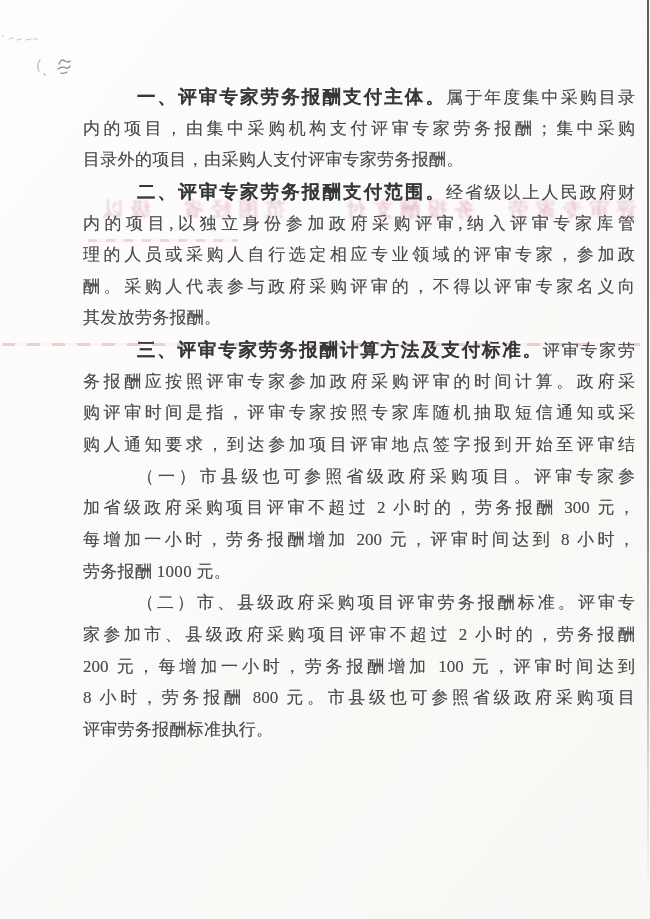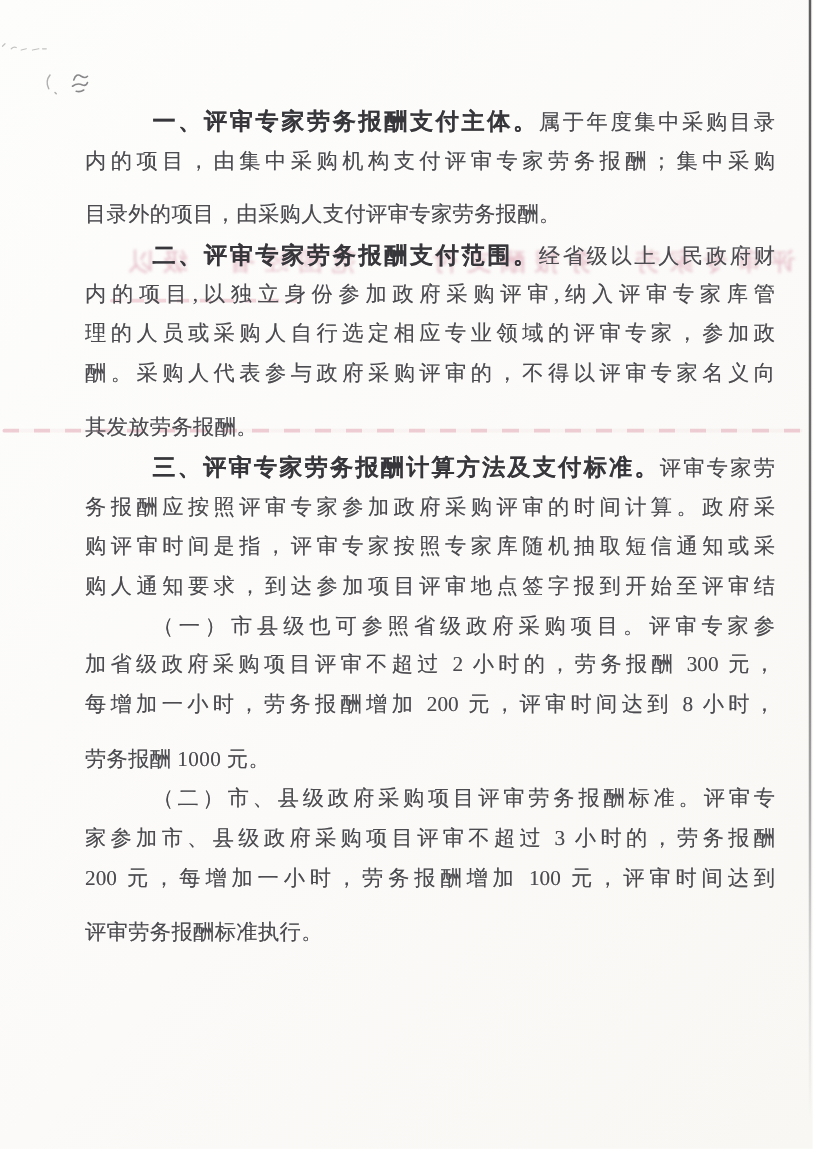--- a/index.html
+++ b/index.html
@@ -24,35 +24,35 @@
     background: linear-gradient(180deg,
       rgba(72,72,74,.88) 0%,
       rgba(82,82,84,.82) 50%,
       rgba(120,120,122,.62) 72%,
       rgba(170,170,172,.38) 86%,
       rgba(200,200,200,0) 100%);
   }
   
   .textblock {
     position: absolute;
-    left: 68px; top: 81px;
+    left: 83px; top: 81px;
     width: 552px;
     color: #4c4c50;
     font-size: 17px;
     line-height: 31.65px;
     text-shadow: 0 0 .5px rgba(90,90,95,.55);
   }
   .line {
     height: 31.65px;
     text-align: justify;
     text-align-last: justify;
     text-justify: inter-ideograph;
   }
   .line.indent { padding-left: 54px; }
-  .line.last { text-align-last: left; letter-spacing: .3px; margin-top: 12px; }
+  .line.last { text-align-last: left; letter-spacing: .3px; }
   .line b {
     font-weight: 700;
     font-size: 18.5px;
     color: #37373b;
     font-family: "Liberation Sans", sans-serif;
     text-shadow: 0 0 .4px rgba(50,50,55,.6);
   }
   
   .ghost {
     position: absolute;
@@ -136,20 +136,21 @@
     <div class="line last"><span>其发放劳务报酬。</span></div>
     <div class="line indent"><b>三、评审专家劳务报酬计算方法及支付标准。</b><span>评审专家劳</span></div>
     <div class="line"><span>务报酬应按照评审专家参加政府采购评审的时间计算。政府采</span></div>
     <div class="line"><span>购评审时间是指，评审专家按照专家库随机抽取短信通知或采</span></div>
     <div class="line"><span>购人通知要求，到达参加项目评审地点签字报到开始至评审结</span></div>
     <div class="line indent"><span>（一）市县级也可参照省级政府采购项目。评审专家参</span></div>
     <div class="line"><span>加省级政府采购项目评审不超过 2 小时的，劳务报酬 300 元，</span></div>
     <div class="line"><span>每增加一小时，劳务报酬增加 200 元，评审时间达到 8 小时，</span></div>
     <div class="line last"><span>劳务报酬 1000 元。</span></div>
     <div class="line indent"><span>（二）市、县级政府采购项目评审劳务报酬标准。评审专</span></div>
-    <div class="line"><span>家参加市、县级政府采购项目评审不超过 3 小时的，劳务报酬</span></div>
+    <div class="line"><span>家参加市、县级政府采购项目评审不超过 2 小时的，劳务报酬</span></div>
     <div class="line"><span>200 元，每增加一小时，劳务报酬增加 100 元，评审时间达到</span></div>
+    <div class="line"><span>8 小时，劳务报酬 800 元。市县级也可参照省级政府采购项目</span></div>
     <div class="line last"><span>评审劳务报酬标准执行。</span></div>
   </div>
 
   <div class="edge-line"></div>
 
 </div>
 
 </body></html>

